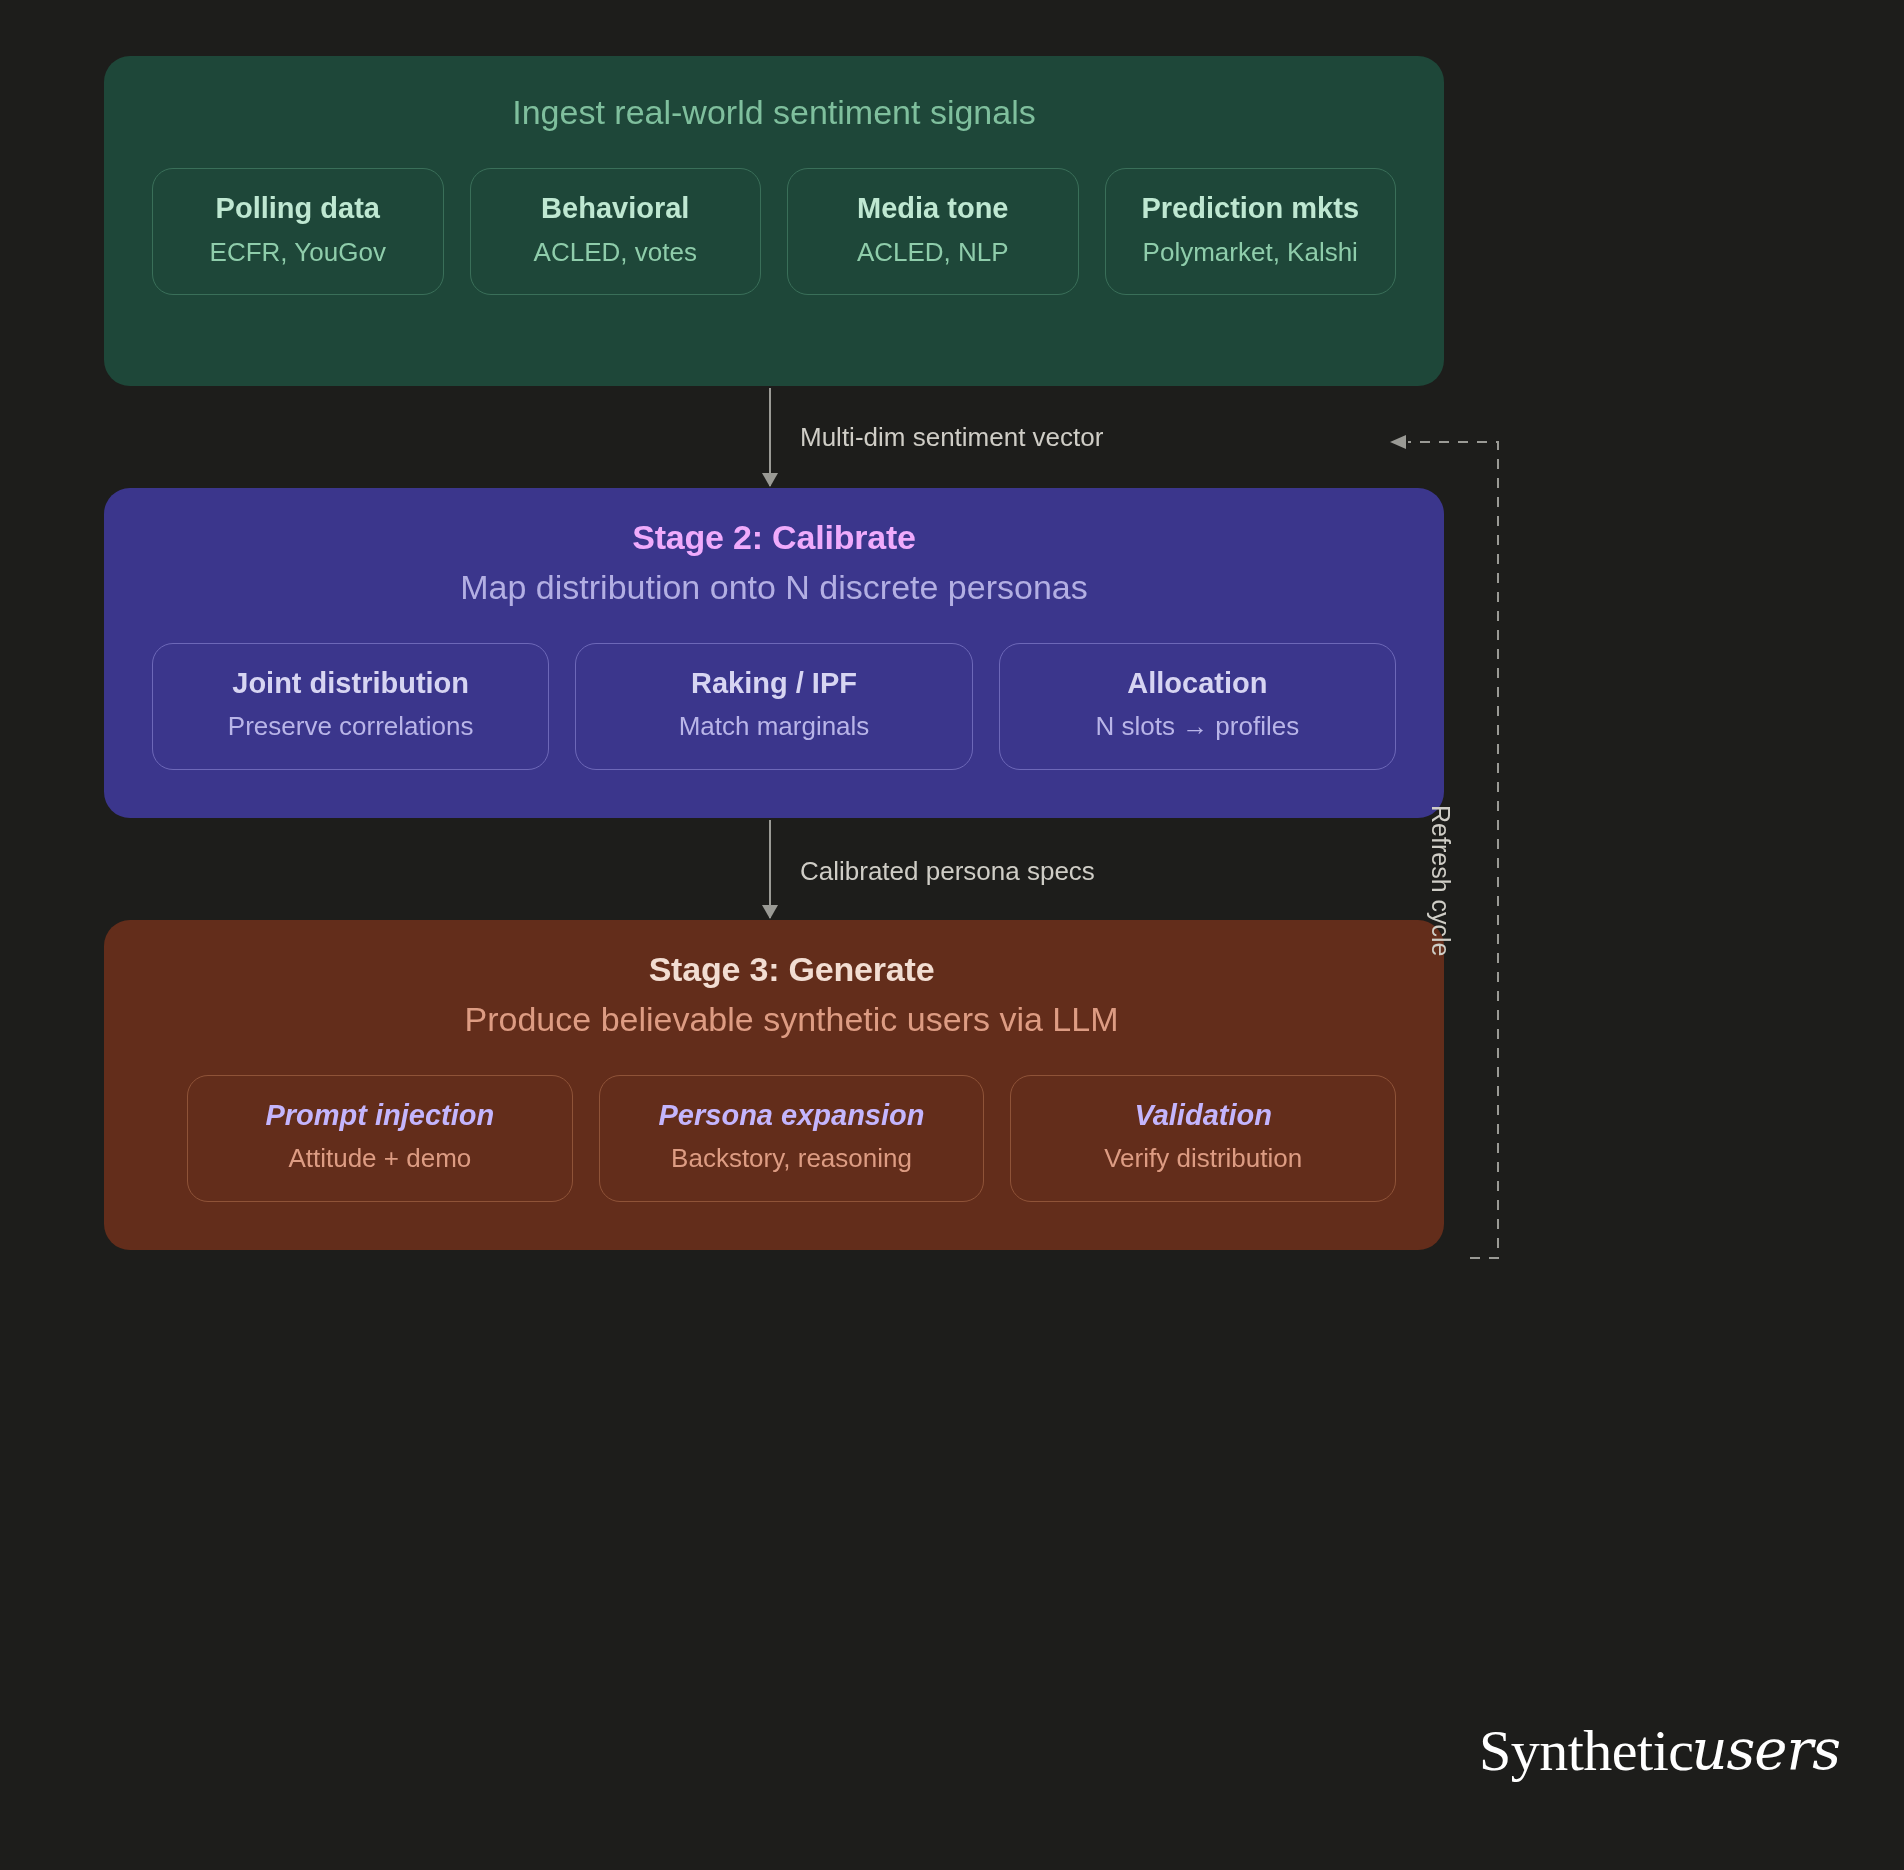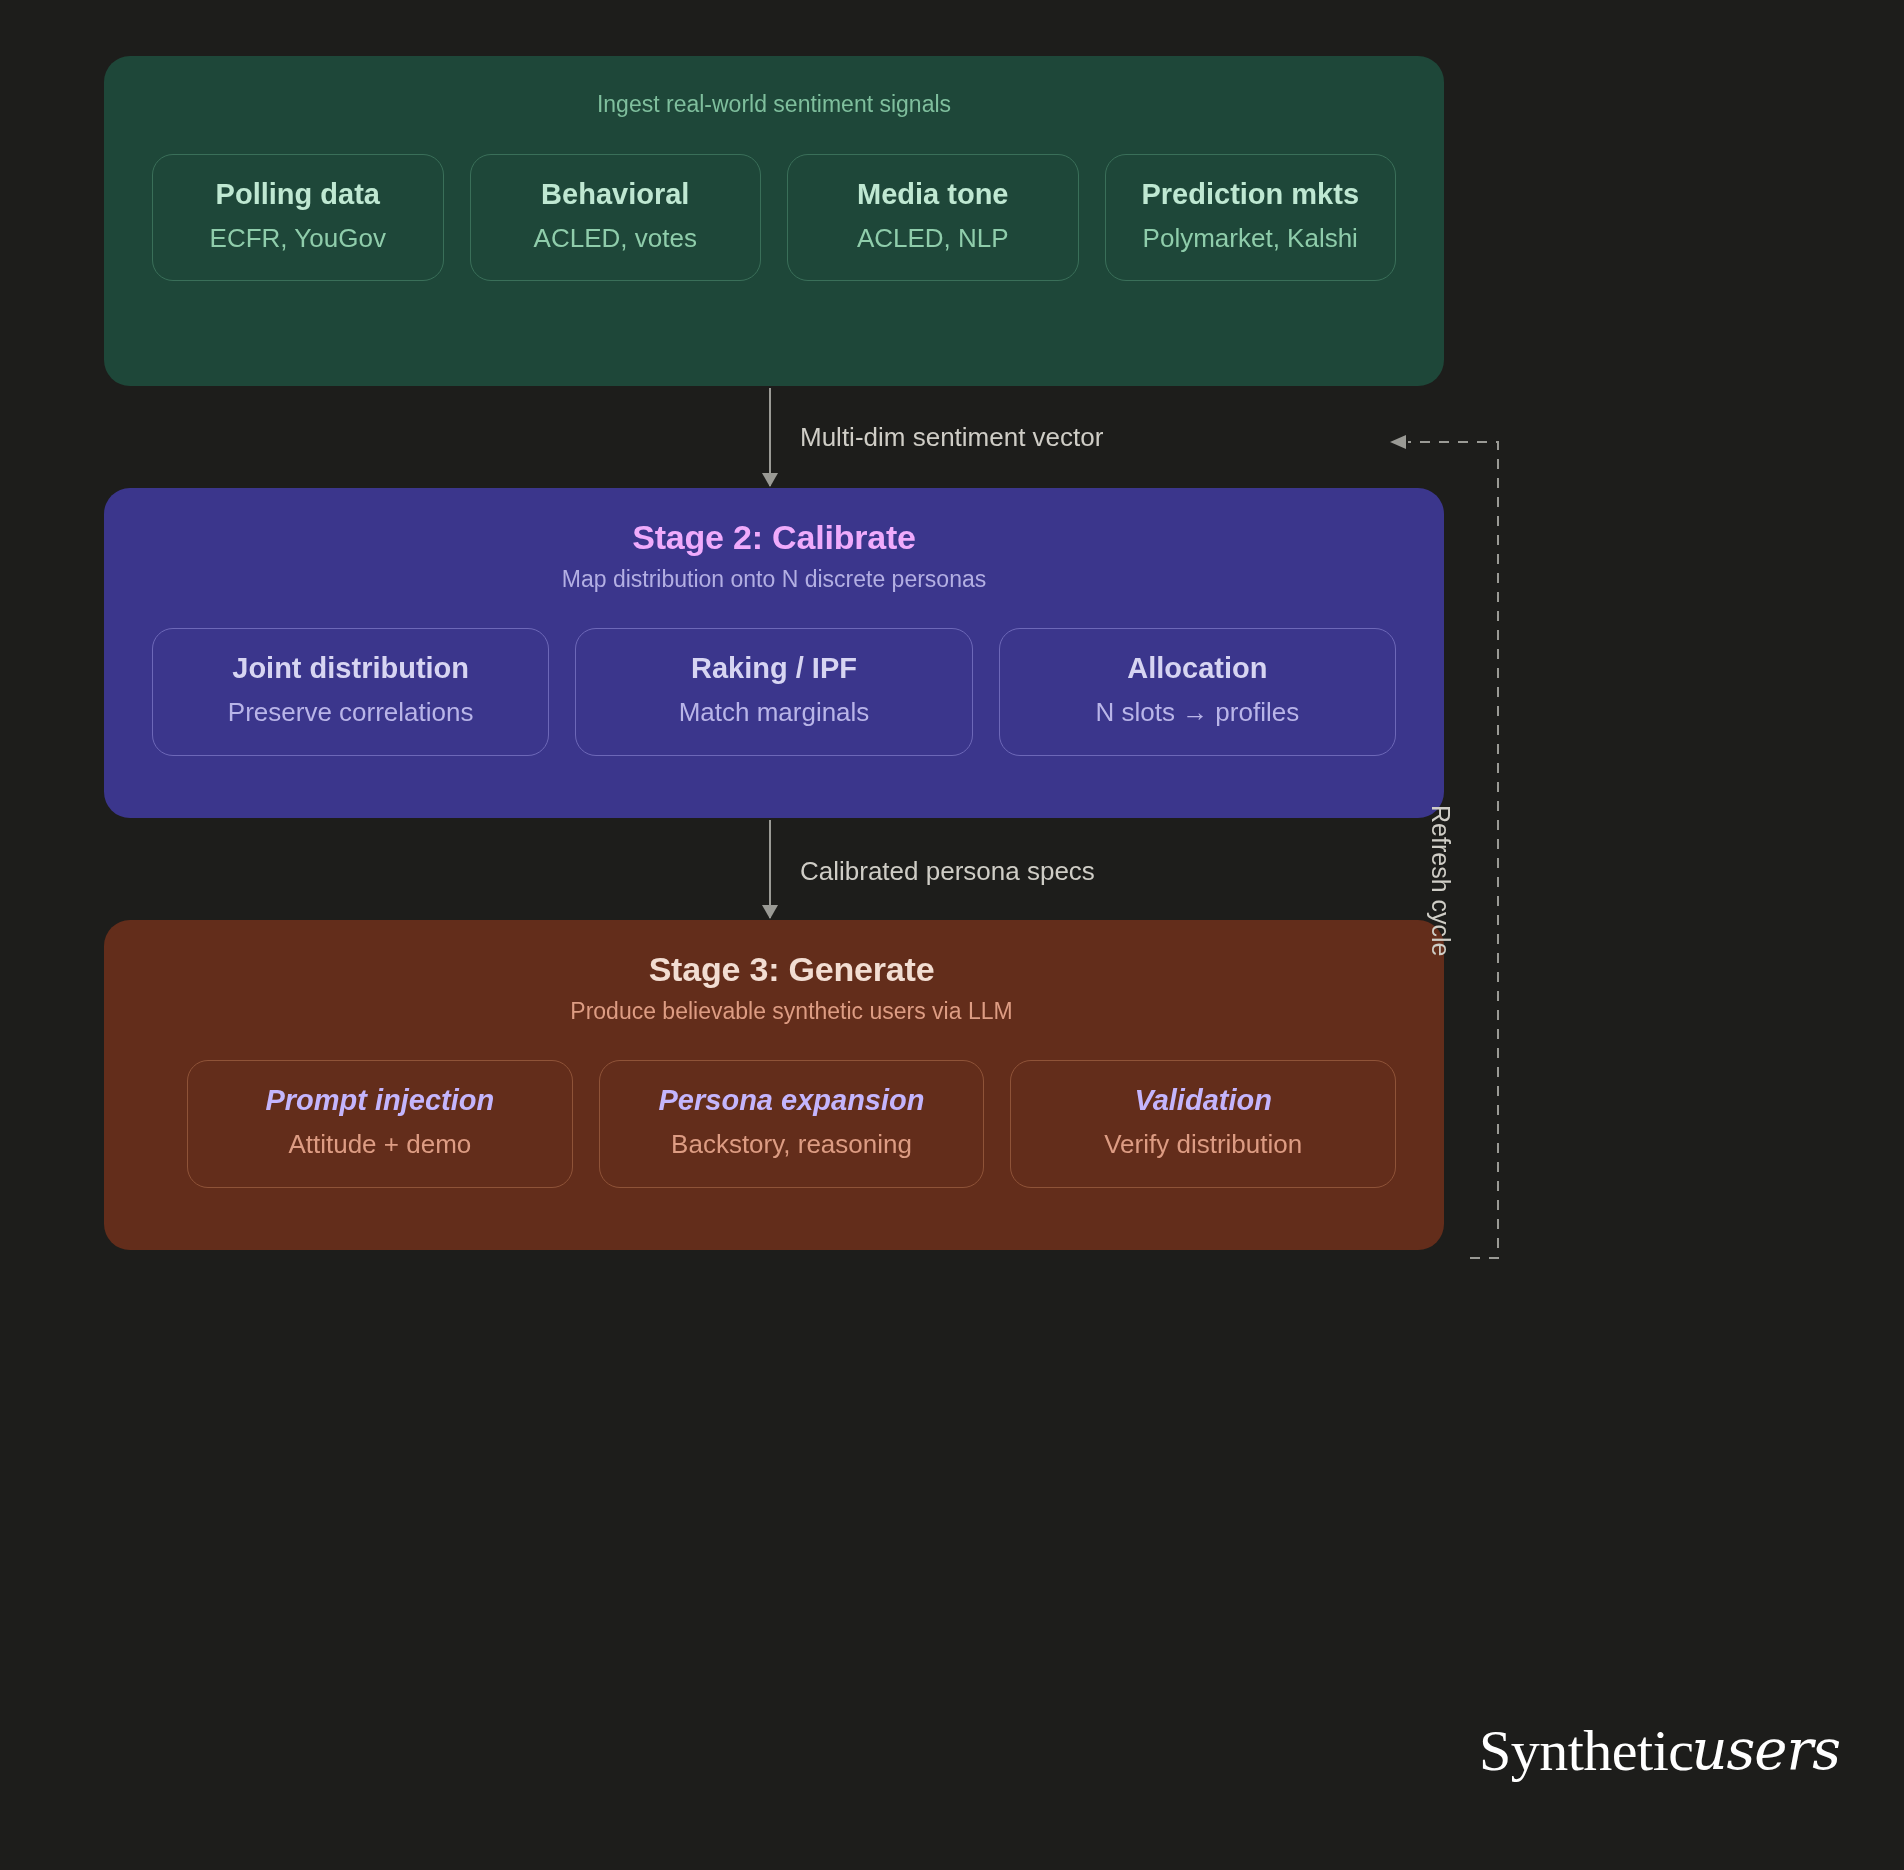--- a/index.html
+++ b/index.html
@@ -25,21 +25,21 @@
   }
   .stage-title {
     text-align: center;
     font-size: 34px;
     font-weight: bold;
     letter-spacing: -0.2px;
     line-height: 1.25;
   }
   .stage-sub {
     text-align: center;
-    font-size: 23px;
+    font-size: 34px;
     font-weight: normal;
     margin-top: 6px;
     line-height: 1.3;
   }
   .chips {
     display: flex;
     justify-content: space-between;
     gap: 0;
     margin-top: 34px;
     padding: 0 48px 0 48px;

